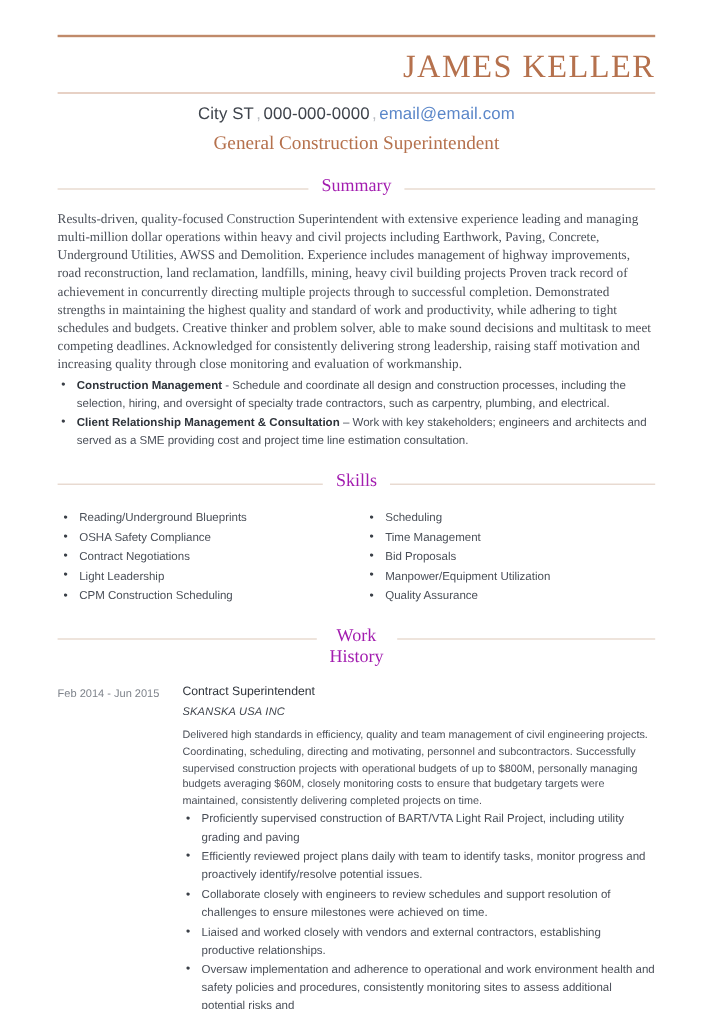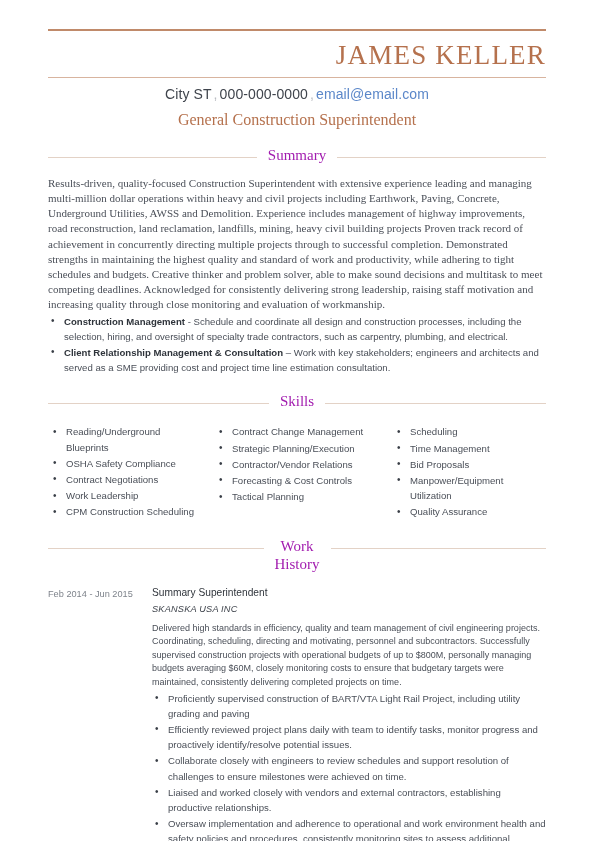--- a/index.html
+++ b/index.html
@@ -232,29 +232,22 @@
     <div class="sec-head">
       <div class="rule"></div>
       <div class="sec-title">Skills</div>
       <div class="rule"></div>
     </div>
     <div class="skills-cols">
       <ul class="bullets skills-col">
         <li>Reading/Underground Blueprints</li>
         <li>OSHA Safety Compliance</li>
         <li>Contract Negotiations</li>
-        <li>Work Leadership</li>
+        <li>Light Leadership</li>
         <li>CPM Construction Scheduling</li>
-      </ul>
-      <ul class="bullets skills-col">
-        <li>Contract Change Management</li>
-        <li>Strategic Planning/Execution</li>
-        <li>Contractor/Vendor Relations</li>
-        <li>Forecasting &amp; Cost Controls</li>
-        <li>Tactical Planning</li>
       </ul>
       <ul class="bullets skills-col">
         <li>Scheduling</li>
         <li>Time Management</li>
         <li>Bid Proposals</li>
         <li>Manpower/Equipment Utilization</li>
         <li>Quality Assurance</li>
       </ul>
     </div>
   </div>
@@ -263,21 +256,21 @@
     <div class="sec-head">
       <div class="rule"></div>
       <div class="sec-title narrow">Work
 History</div>
       <div class="rule"></div>
     </div>
 
     <div class="job">
       <div class="job-date">Feb 2014 - Jun 2015</div>
       <div class="job-main">
-        <div class="job-title">Summary Superintendent</div>
+        <div class="job-title">Contract Superintendent</div>
         <div class="job-company">SKANSKA USA INC</div>
         <div class="job-desc">Delivered high standards in efficiency, quality and team management of civil engineering projects. Coordinating, scheduling, directing and motivating, personnel and subcontractors.  Successfully supervised construction projects with operational budgets of up to $800M, personally managing budgets averaging $60M, closely monitoring costs to ensure that budgetary targets were maintained, consistently delivering completed projects on time.</div>
         <ul class="bullets job-bullets">
           <li>Proficiently supervised construction of BART/VTA Light Rail Project, including utility grading and paving</li>
           <li>Efficiently reviewed project plans daily with team to identify tasks, monitor progress and proactively identify/resolve potential issues.</li>
           <li>Collaborate closely with engineers to review schedules and support resolution of challenges to ensure milestones were achieved on time.</li>
           <li>Liaised and worked closely with vendors and external contractors, establishing productive relationships.</li>
           <li>Oversaw implementation and adherence to operational and work environment health and safety policies and procedures, consistently monitoring sites to assess additional potential risks and</li>
         </ul>
       </div>

